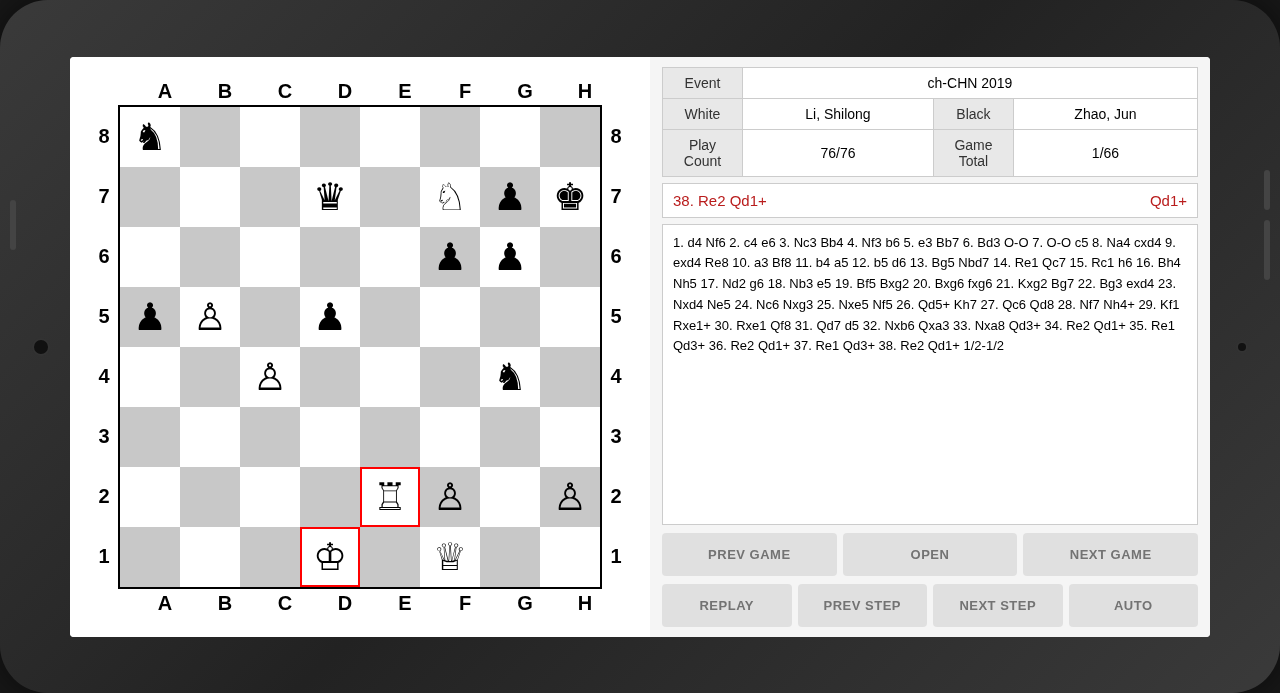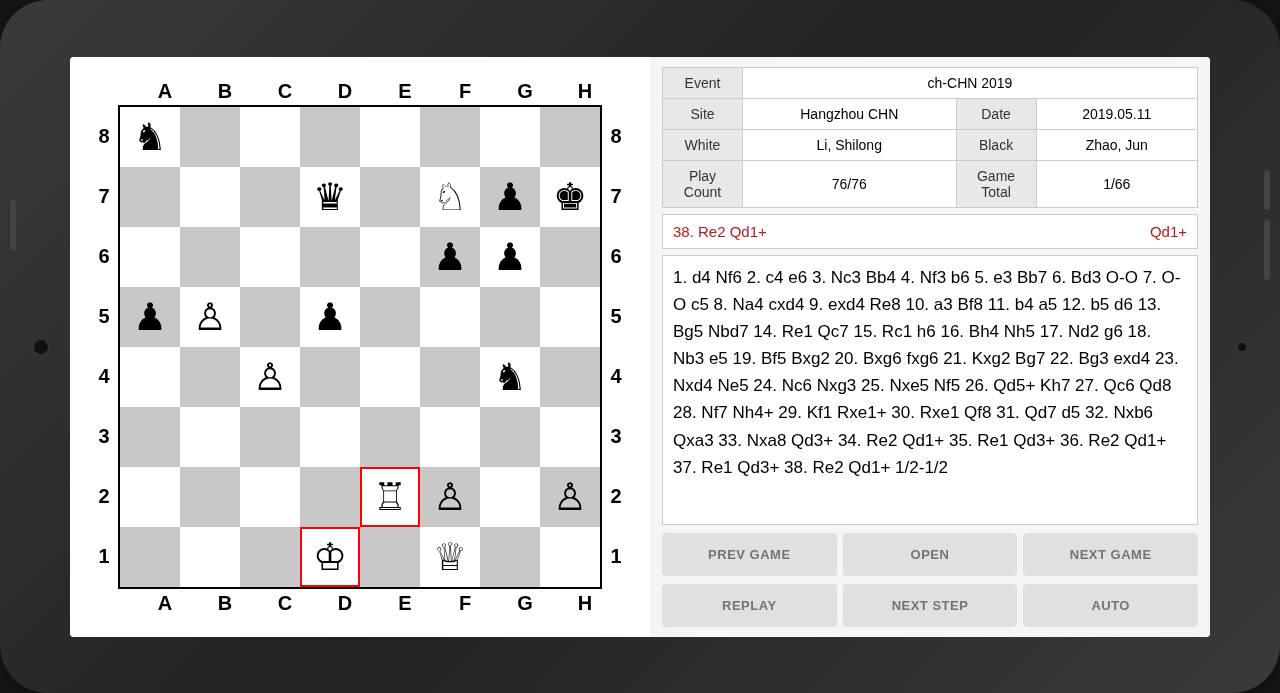--- a/index.html
+++ b/index.html
@@ -163,21 +163,21 @@
 
     .move-display span {
       color: #b91c1c;
     }
 
     .pgn-text {
       background: #fff;
       border: 1px solid #ccc;
       margin-top: 6px;
       padding: 8px 10px;
-      font-size: 17px;
+      font-size: 13px;
       line-height: 1.6;
       color: #000;
       flex: 1;
       overflow-y: auto;
     }
 
     .buttons-row {
       display: flex;
       gap: 6px;
       margin-top: 8px;
@@ -382,26 +382,20 @@
       </div>
     </div>
 
     <div class="info-section">
 
       <table class="info-table">
         <tbody>
             <tr>
           <td class="label">Event</td>
           <td colspan="3">ch-CHN 2019</td>
-        </tr>
-        <tr>
-          <td class="label">Site</td>
-          <td>Hangzhou CHN</td>
-          <td class="label">Date</td>
-          <td>2019.05.11</td>
         </tr>
         <tr>
           <td class="label">White</td>
           <td>Li, Shilong</td>
           <td class="label">Black</td>
           <td>Zhao, Jun</td>
         </tr>
         <tr>
           <td class="label">Play Count</td>
           <td>76/76</td>
@@ -418,19 +412,20 @@
 
       <div class="pgn-text">1. d4 Nf6 2. c4 e6 3. Nc3 Bb4 4. Nf3 b6 5. e3 Bb7 6. Bd3 O-O 7. O-O c5 8. Na4 cxd4 9. exd4 Re8 10. a3 Bf8 11. b4 a5 12. b5 d6 13. Bg5 Nbd7 14. Re1 Qc7 15. Rc1 h6 16. Bh4 Nh5 17. Nd2 g6 18. Nb3 e5 19. Bf5 Bxg2 20. Bxg6 fxg6 21. Kxg2 Bg7 22. Bg3 exd4 23. Nxd4 Ne5 24. Nc6 Nxg3 25. Nxe5 Nf5 26. Qd5+ Kh7 27. Qc6 Qd8 28. Nf7 Nh4+ 29. Kf1 Rxe1+ 30. Rxe1 Qf8 31. Qd7 d5 32. Nxb6 Qxa3 33. Nxa8 Qd3+ 34. Re2 Qd1+ 35. Re1 Qd3+ 36. Re2 Qd1+ 37. Re1 Qd3+ 38. Re2 Qd1+ 1/2-1/2</div>
 
       <div class="buttons-row">
         <button class="btn">PREV GAME</button>
         <button class="btn">OPEN</button>
         <button class="btn">NEXT GAME</button>
       </div>
       <div class="buttons-row">
         <button class="btn">REPLAY</button>
+        <button class="btn">PREV STEP</button>
         <button class="btn">NEXT STEP</button>
         <button class="btn">AUTO</button>
       </div>
 
     </div>
   </div>
 </div>
 
 </body></html>

